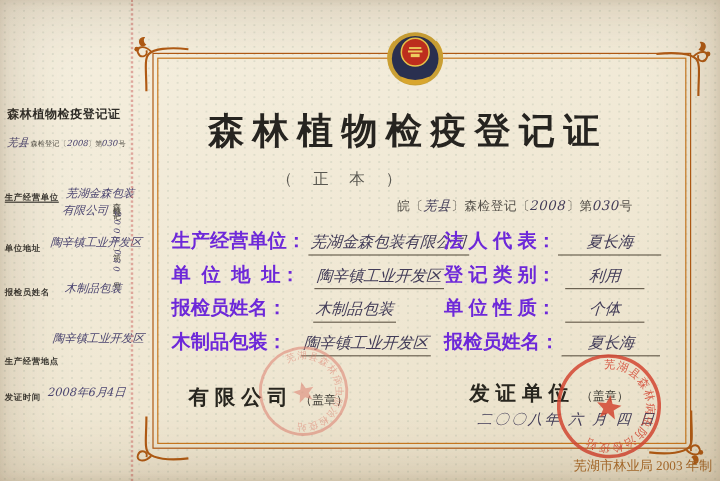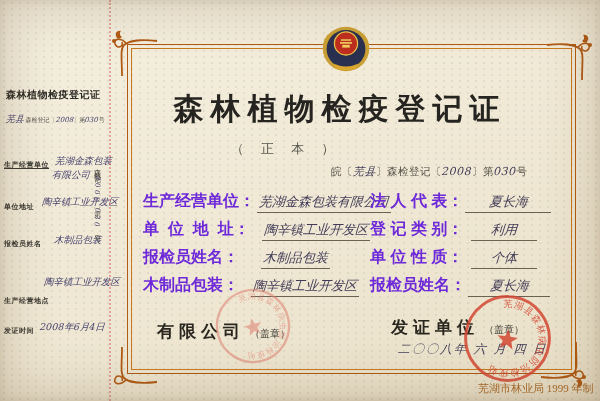--- a/index.html
+++ b/index.html
@@ -203,15 +203,15 @@
   <path d="M50 40 L52.9 47.6 L61 48 L54.7 53.2 L56.9 61 L50 56.4 L43.1 61 L45.3 53.2 L39 48 L47.1 47.6 Z" fill="currentColor"></path>
 </svg>
 
 <svg class="seal sright" viewBox="0 0 100 100">
   <circle cx="50" cy="50" r="45" fill="none" stroke="currentColor" stroke-width="3.2"></circle>
   <path id="arcR" d="M50,50 m-34,0 a34,34 0 1,1 68,0 a34,34 0 1,1 -68,0" fill="none"></path>
   <text font-size="10" fill="currentColor" letter-spacing="1"><textPath href="#arcR" startOffset="44">芜湖县森林病虫防治检疫站</textPath></text>
   <path d="M50 40 L52.9 47.6 L61 48 L54.7 53.2 L56.9 61 L50 56.4 L43.1 61 L45.3 53.2 L39 48 L47.1 47.6 Z" fill="currentColor"></path>
 </svg>
 
-<div class="footer-note">芜湖市林业局 1999 年制</div>
+<div class="footer-note">芜湖市林业局 2003 年制</div>
 
 <div class="vignette"></div>
 
 </body></html>

